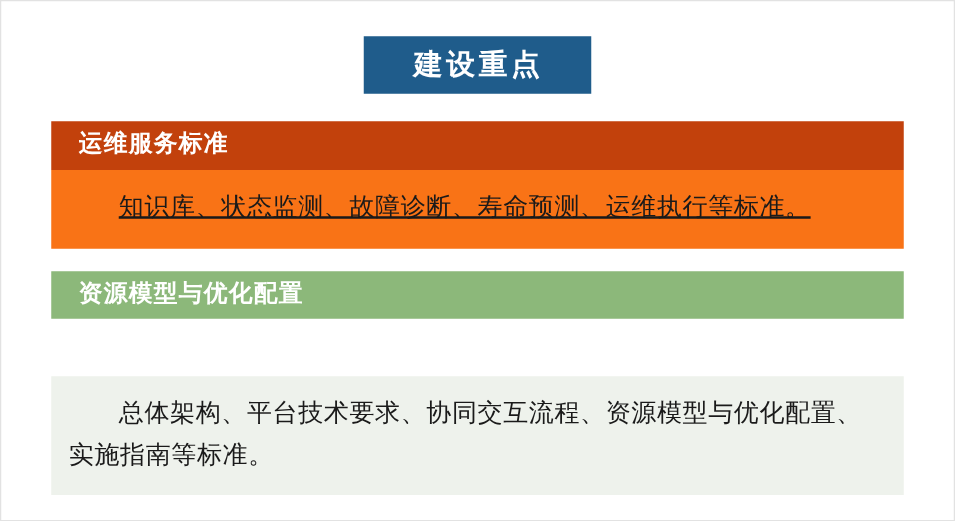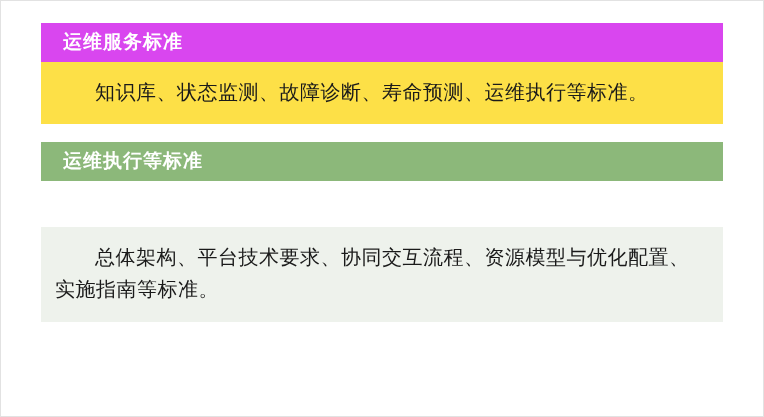--- a/index.html
+++ b/index.html
@@ -50,37 +50,40 @@
     line-height: 1.15;
   }
   .section-body {
     font-size: 20px;
     line-height: 1.62;
     color: #1a1a1a;
     padding: 14px 16px 16px 14px;
     text-indent: 40px;
     letter-spacing: 0.5px;
   }
-  .s-orange .section-header { background: #d946ef; }
-  .s-orange .section-body { background: #fde047; }
+  .s-orange .section-header { background: #c2410c; }
+  .s-orange .section-body { background: #f97316; text-decoration: underline; }
   .s-green .section-header { background: #8cb87a; }
   .s-green .section-body { background: #eef2ec; margin-top: 46px; }
 </style>
 </head>
 <body>
 
 <div class="slide">
 
+  <div class="title-wrap">
+    <div class="title-box">建设重点</div>
+  </div>
 
   <div class="sections">
 
     <div class="section s-orange">
       <div class="section-header">运维服务标准</div>
       <div class="section-body">知识库、状态监测、故障诊断、寿命预测、运维执行等标准。</div>
     </div>
 
     <div class="section s-green">
-      <div class="section-header">运维执行等标准</div>
+      <div class="section-header">资源模型与优化配置</div>
       <div class="section-body">总体架构、平台技术要求、协同交互流程、资源模型与优化配置、实施指南等标准。</div>
     </div>
 
   </div>
 </div>
 
 </body></html>

